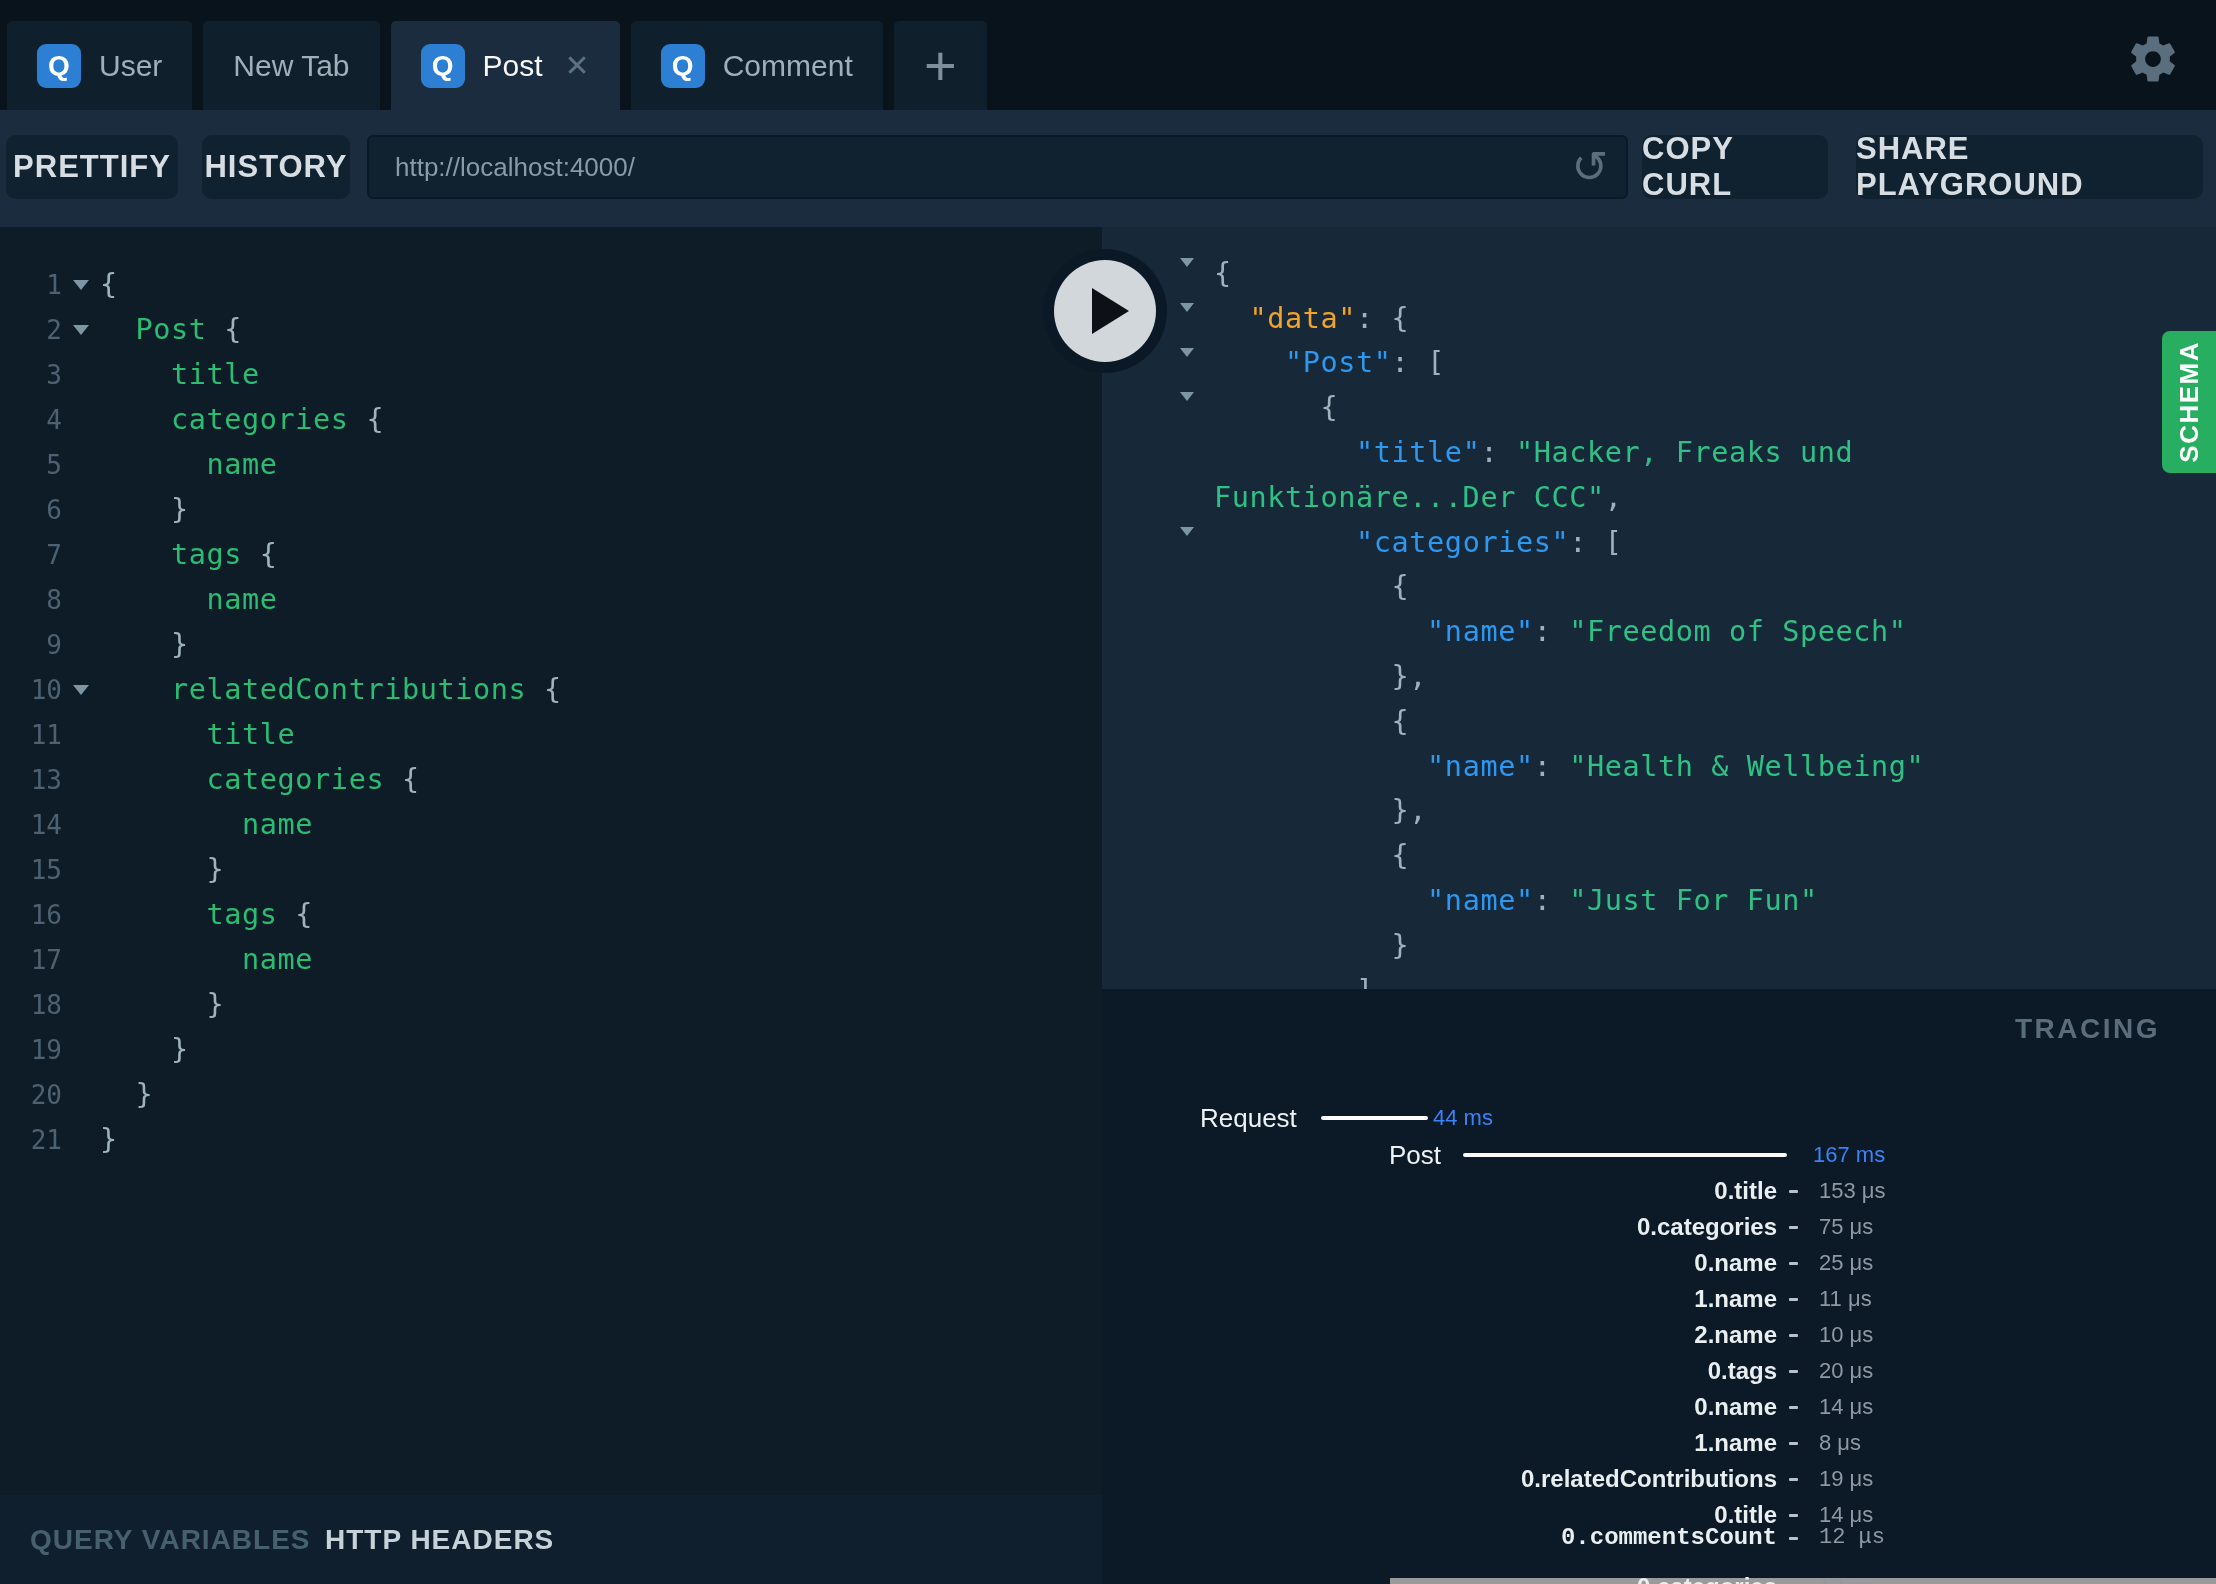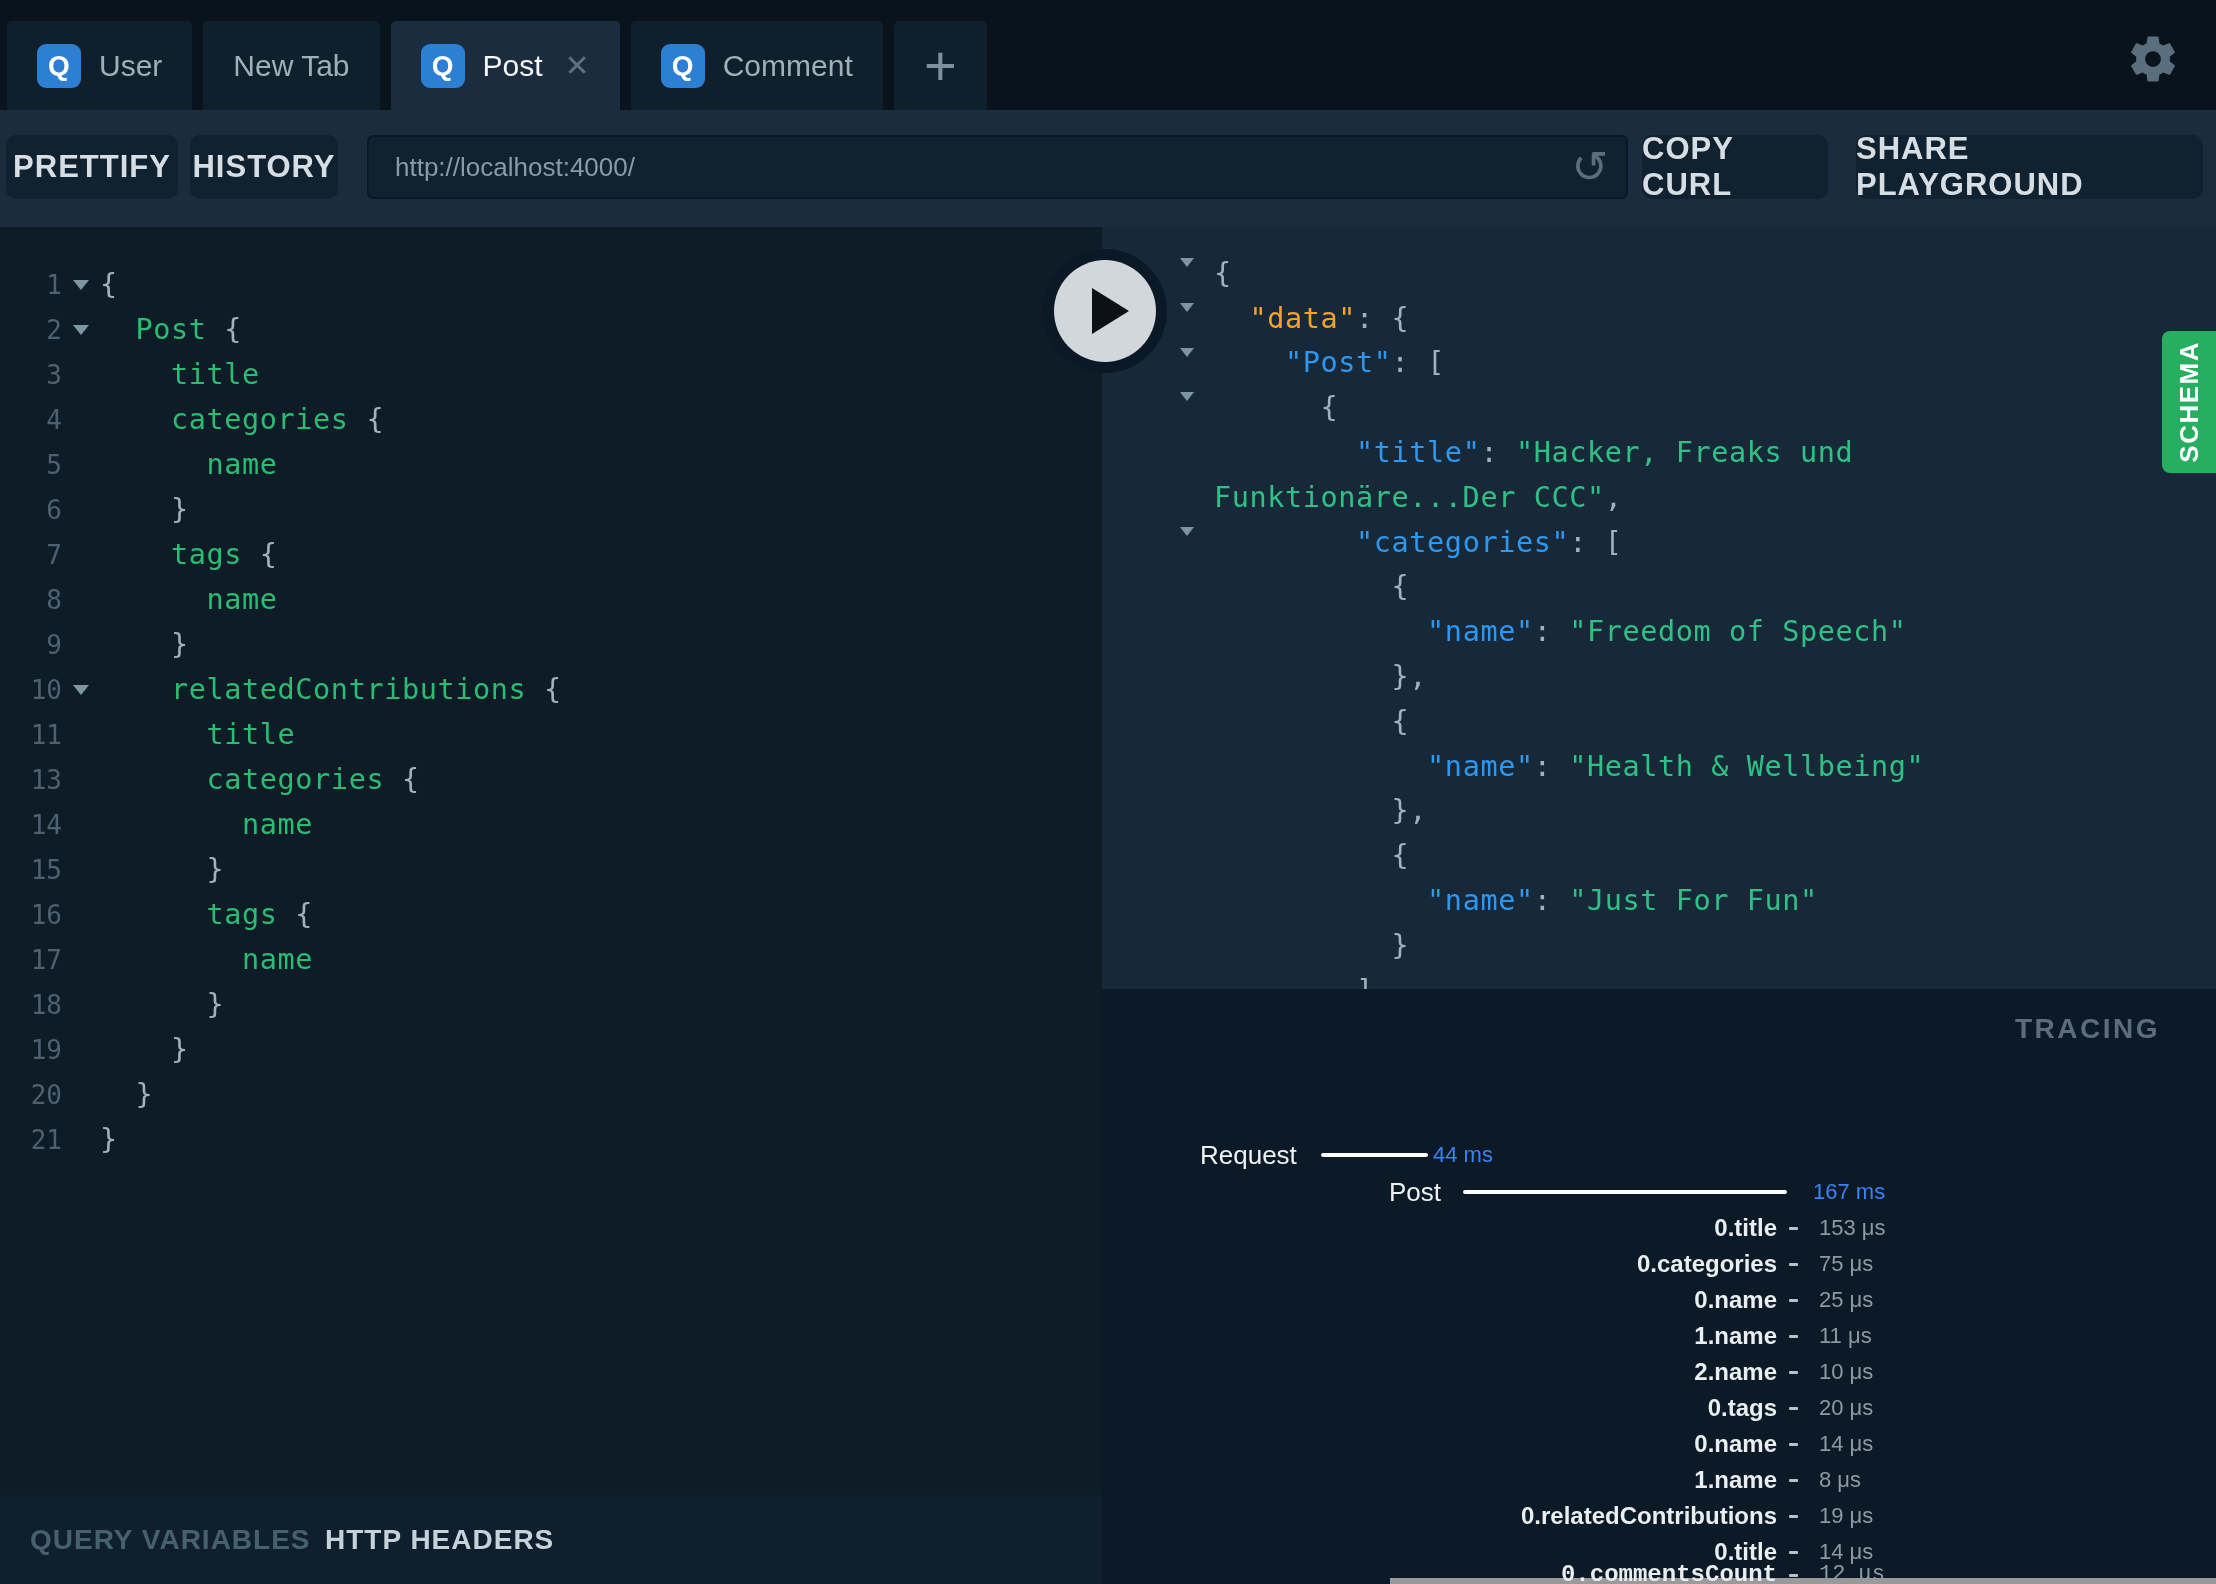--- a/index.html
+++ b/index.html
@@ -73,21 +73,21 @@
               background:#0b1927; display:flex; align-items:center; justify-content:center;
               cursor:pointer; z-index:10; }
   .play-inner { width:102px; height:102px; border-radius:50%; background:#d2d7db;
                 display:flex; align-items:center; justify-content:center; }
   .play-tri { width:0; height:0; border-top:23px solid transparent; border-bottom:23px solid transparent;
               border-left:37px solid #0d1117; margin-left:10px; }
   
   .tracing { position:absolute; left:0; top:762px; width:1114px; height:595px; background:#0c1926; overflow:hidden; }
   .tracing-title { position:absolute; right:56px; top:16px; color:#5b6d7a; font-size:28px; font-weight:bold;
                    letter-spacing:2.5px;margin-top:8px; }
-  .trow { position:absolute; left:0; width:100%; height:30px;margin-top:37px; }
+  .trow { position:absolute; left:0; width:100%; height:30px; }
   .trow .slabel { position:absolute; color:#eef2f4; font-size:26px; line-height:30px; }
   .trow .sbar { position:absolute; height:4px; top:13px; background:#fdfdfd; border-radius:2px; }
   .trow .sval { position:absolute; color:#3b82f6; font-size:22px; line-height:30px; }
   .trow .flabel { position:absolute; right:439px; color:#e9eef1; font-size:24px; font-weight:bold;
                   line-height:30px; white-space:nowrap; }
   .trow .fdash { position:absolute; left:687px; top:14px; width:9px; height:3px; background:#b7c2ca; border-radius:1px; }
   .trow .fval { position:absolute; left:717px; color:#8d9aa4; font-size:22px; line-height:30px; white-space:nowrap; }
   .hscrollbar { position:absolute; left:288px; top:589px; width:826px; height:6px; background:#9a9a9a; }
   
   .bottom-bar { position:absolute; left:0; bottom:0; width:1102px; height:89px; background:#0f1f2e; }
@@ -129,21 +129,21 @@
       </div>
     <div class="gear">
       <svg width="54" height="54" viewBox="0 0 24 24">
         <path fill="#5a6e7d" d="M19.43 12.98c.04-.32.07-.64.07-.98s-.03-.66-.07-.98l2.11-1.65c.19-.15.24-.42.12-.64l-2-3.46c-.12-.22-.39-.3-.61-.22l-2.49 1c-.52-.4-1.08-.73-1.69-.98l-.38-2.65C14.46 2.18 14.25 2 14 2h-4c-.25 0-.46.18-.49.42l-.38 2.65c-.61.25-1.17.59-1.69.98l-2.49-1c-.23-.09-.49 0-.61.22l-2 3.46c-.13.22-.07.49.12.64l2.11 1.65c-.04.32-.07.65-.07.98s.03.66.07.98l-2.11 1.65c-.19.15-.24.42-.12.64l2 3.46c.12.22.39.3.61.22l2.49-1c.52.4 1.08.73 1.69.98l.38 2.65c.03.24.24.42.49.42h4c.25 0 .46-.18.49-.42l.38-2.65c.61-.25 1.17-.59 1.69-.98l2.49 1c.23.09.49 0 .61-.22l2-3.46c.12-.22.07-.49-.12-.64l-2.11-1.65zM12 15.5c-1.93 0-3.5-1.57-3.5-3.5s1.57-3.5 3.5-3.5 3.5 1.57 3.5 3.5-1.57 3.5-3.5 3.5z"></path>
       </svg>
     </div>
   </div>
 
   <div class="toolbar">
     <div class="tb-btn" style="left:6px; width:172px;">PRETTIFY</div>
-    <div class="tb-btn" style="left:190px; width:148px;">HISTORY</div>
+    <div class="tb-btn" style="left:202px; width:148px;">HISTORY</div>
     <div class="url-wrap">
       <input class="url-input" value="http://localhost:4000/" style="">
       <div class="reload">↺</div>
     </div>
     <div class="tb-btn" style="left:1642px; width:186px;">COPY CURL</div>
     <div class="tb-btn" style="left:1856px; width:347px;">SHARE PLAYGROUND</div>
   </div>
 
   <div class="left-panel">
     <div class="query-lines" id="query-lines">

